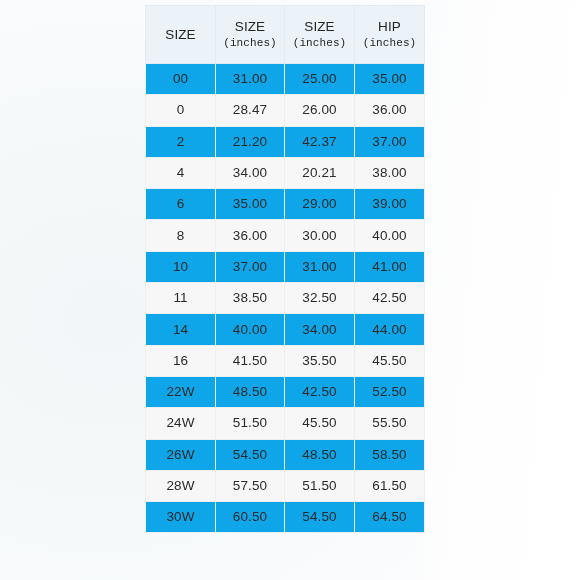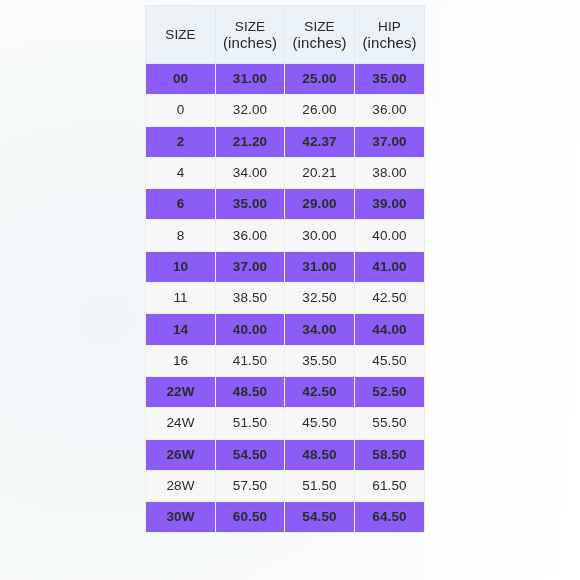--- a/index.html
+++ b/index.html
@@ -69,35 +69,35 @@
     font-size: 13.5px;
     line-height: 16px;
     letter-spacing: 0.1px;
     color: #262626;
     padding: 0 2px;
     border-color: #e3eaf1;
   }
 
   table.size-table thead th .unit {
     display: block;
-    font-size: 15px;
+    font-size: 11px;
     line-height: 16px;
+    font-family: Liberation Mono, monospace;
   }
 
   table.size-table tbody td {
     height: 30.3px;
     font-size: 13.5px;
     line-height: 18px;
     padding: 0 2px;
     letter-spacing: 0.1px;
   }
 
   table.size-table tbody tr.row-odd td {
-    background: #8b5cf6;
-    font-weight: bold;
+    background: #0ea5e9;
   }
   table.size-table tbody tr.row-even td {
     background: #f7f7f7;
   }
 </style>
 </head>
 <body>
 
 <div id="page">
   <div id="sheet-right"></div>
@@ -120,21 +120,21 @@
       </thead>
       <tbody>
           <tr class="row-odd">
             <td>00</td>
             <td>31.00</td>
             <td>25.00</td>
             <td>35.00</td>
           </tr>
           <tr class="row-even">
             <td>0</td>
-            <td>32.00</td>
+            <td>28.47</td>
             <td>26.00</td>
             <td>36.00</td>
           </tr>
           <tr class="row-odd">
             <td>2</td>
             <td>21.20</td>
             <td>42.37</td>
             <td>37.00</td>
           </tr>
           <tr class="row-even">

